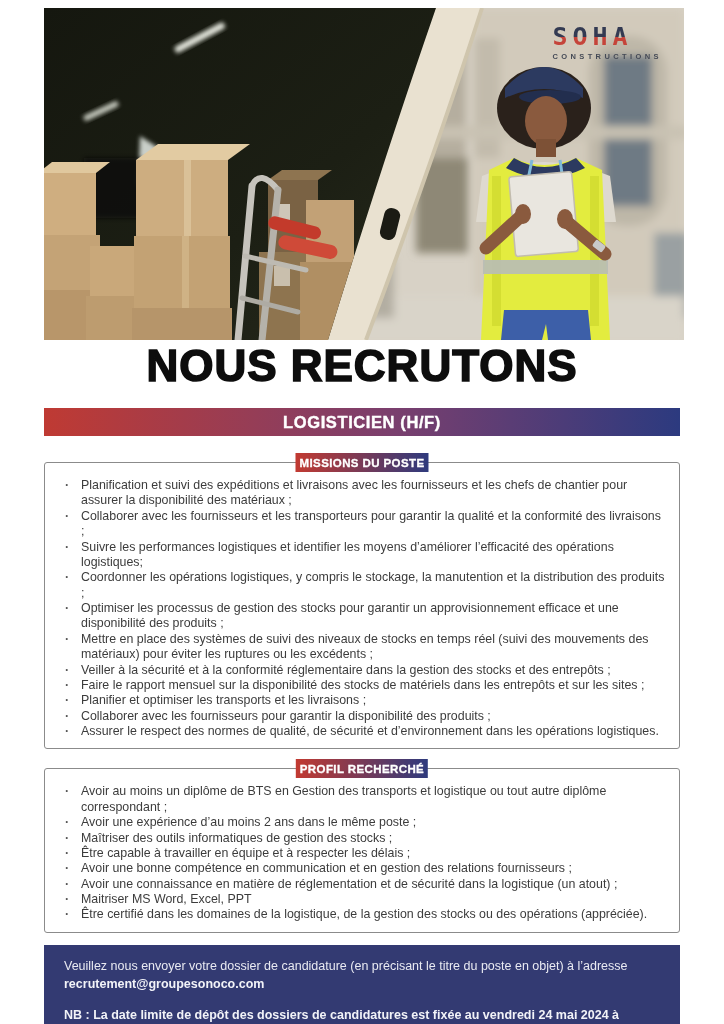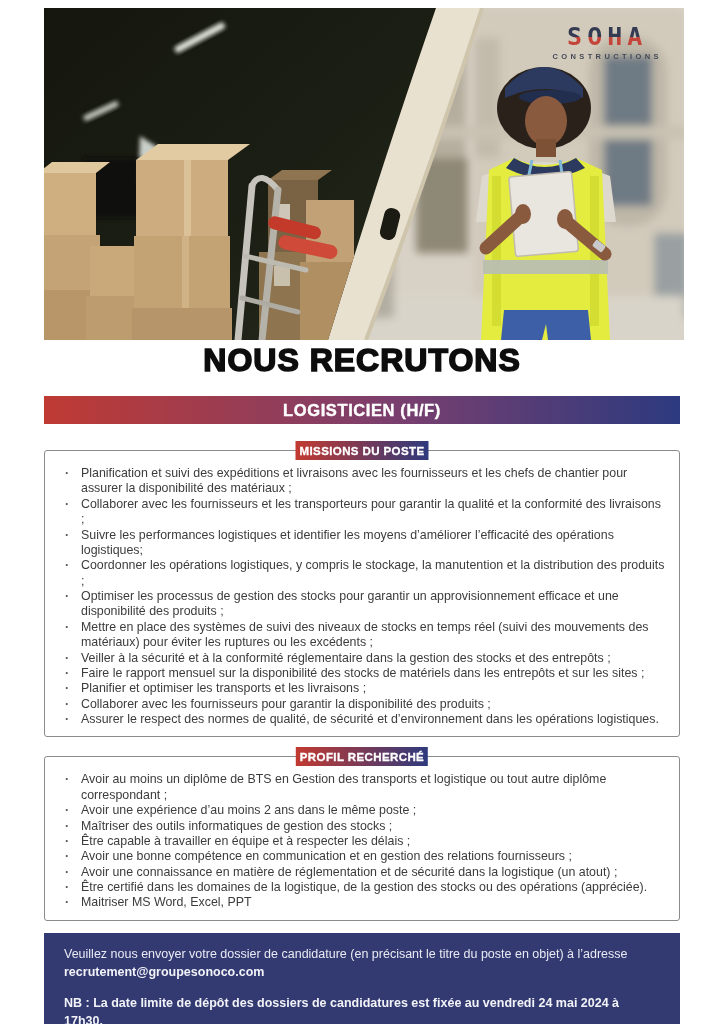--- a/index.html
+++ b/index.html
@@ -2,29 +2,29 @@
 <html><head>
 <meta charset="utf-8">
 <style>
   * { margin:0; padding:0; box-sizing:border-box; }
   html,body { width:724px; background:#ffffff; font-family:"Liberation Sans", sans-serif; }
   .page { position:relative; width:724px; height:1024px; background:#fff; overflow:hidden; }
 
   
   .photo-wrap { position:relative; margin:8px 40px 0 44px; width:640px; height:332px; overflow:hidden; background:#d8d2c6; }
   .photo-wrap svg { display:block; }
-  .photo-soha { position:absolute; top:16px; right:22px; text-align:center; line-height:1; }
+  .photo-soha { position:absolute; top:16px; right:22px; line-height:1; }
   .soha-name { font-family:"DejaVu Sans Mono", monospace; font-weight:bold; letter-spacing:5px;
     background:linear-gradient(180deg,#333a52 0%,#333a52 52%,#c5443a 52%,#c5443a 100%);
     -webkit-background-clip:text; background-clip:text; color:transparent; }
   .photo-soha .soha-name { font-size:25px; }
   .soha-sub { font-size:7.5px; letter-spacing:3.4px; color:#454a56; margin-top:4px; font-weight:bold; }
 
   
-  h1.main-title { margin-top:4px; text-align:center; font-size:32px; line-height:1.0; font-weight:700;
+  h1.main-title { margin-top:4px; text-align:center; font-size:44px; line-height:1.0; font-weight:700;
     color:#0d0d0d; -webkit-text-stroke:1.6px #0d0d0d; letter-spacing:1px; }
   .banner { margin:20px 44px 0; height:28px; display:flex; align-items:center; justify-content:center;
     background:linear-gradient(90deg,#bf3a33 0%,#7a3f6e 55%,#2c3a7f 100%); }
   .banner span { color:#fff; font-size:16.5px; font-weight:bold; letter-spacing:.6px; -webkit-text-stroke:.4px #fff; }
 
   
   .section { position:relative; margin:26px 44px 0; border:1px solid #8b8b8b; border-radius:3px;
     padding:15px 14px 9px 12px; }
   .section + .section { margin-top:19px; }
   .badge { position:absolute; top:-10px; left:50%; transform:translateX(-50%); white-space:nowrap;
@@ -181,22 +181,22 @@
   <div class="section">
     <div class="badge">PROFIL RECHERCHÉ</div>
     <ul class="bullets">
 
     <li>Avoir au moins un diplôme de BTS en Gestion des transports et logistique ou tout autre diplôme correspondant ;</li>
         <li>Avoir une expérience d’au moins 2 ans dans le même poste ;</li>
         <li>Maîtriser des outils informatiques de gestion des stocks ;</li>
         <li>Être capable à travailler en équipe et à respecter les délais ;</li>
         <li>Avoir une bonne compétence en communication et en gestion des relations fournisseurs ;</li>
         <li>Avoir une connaissance en matière de réglementation et de sécurité dans la logistique (un atout) ;</li>
+        <li>Maitriser MS Word, Excel, PPT</li>
         <li>Être certifié dans les domaines de la logistique, de la gestion des stocks ou des opérations (appréciée).</li>
-        <li>Maitriser MS Word, Excel, PPT</li>
       </ul>
   </div>
 
   <div class="apply-box">
     <div>
       <span>Veuillez nous envoyer votre dossier de candidature (en précisant le titre du poste en objet) à l’adresse</span><br>
       <span class="email">recrutement@groupesonoco.com</span>
     </div>
     <div class="nb">NB : La date limite de dépôt des dossiers de candidatures est fixée au vendredi 24 mai 2024 à 17h30.</div>
   </div>

